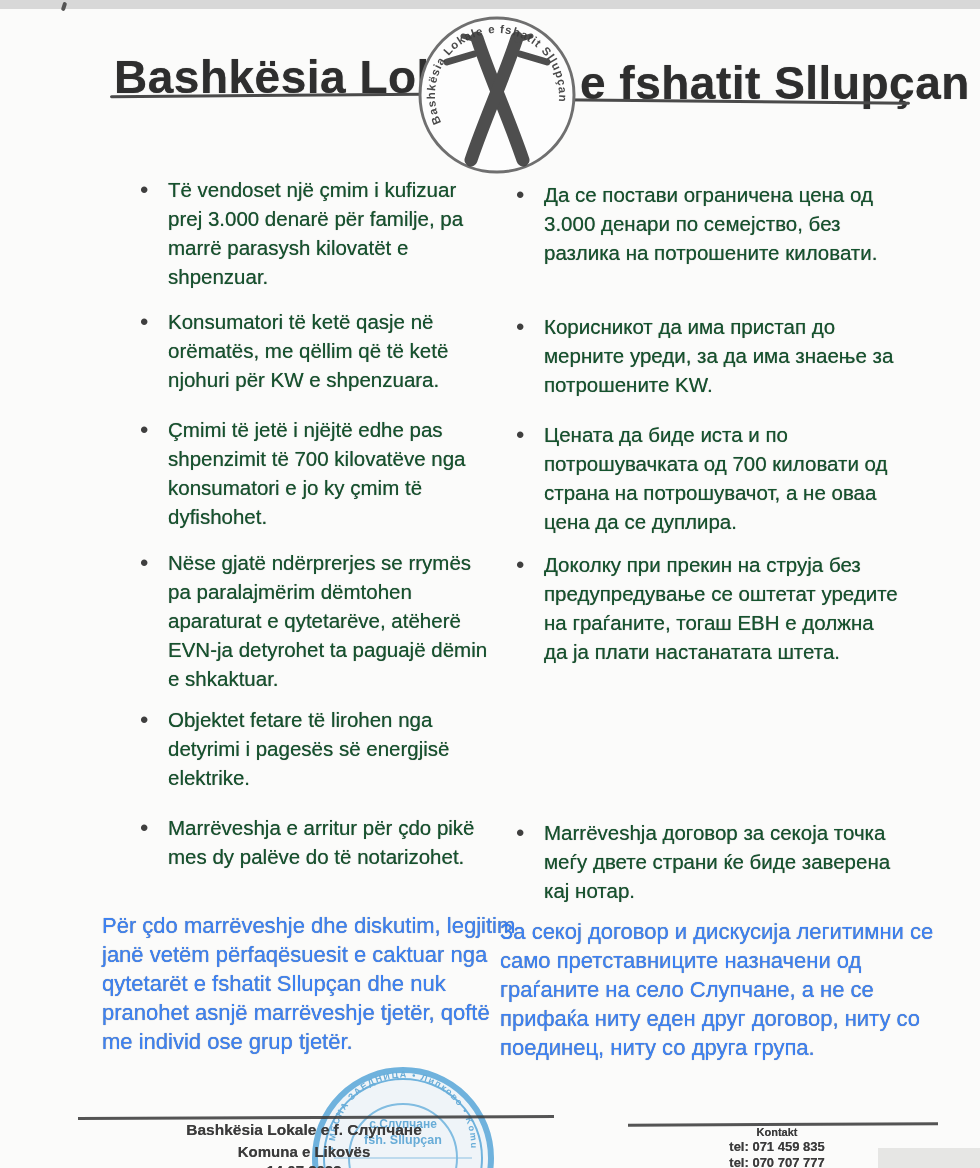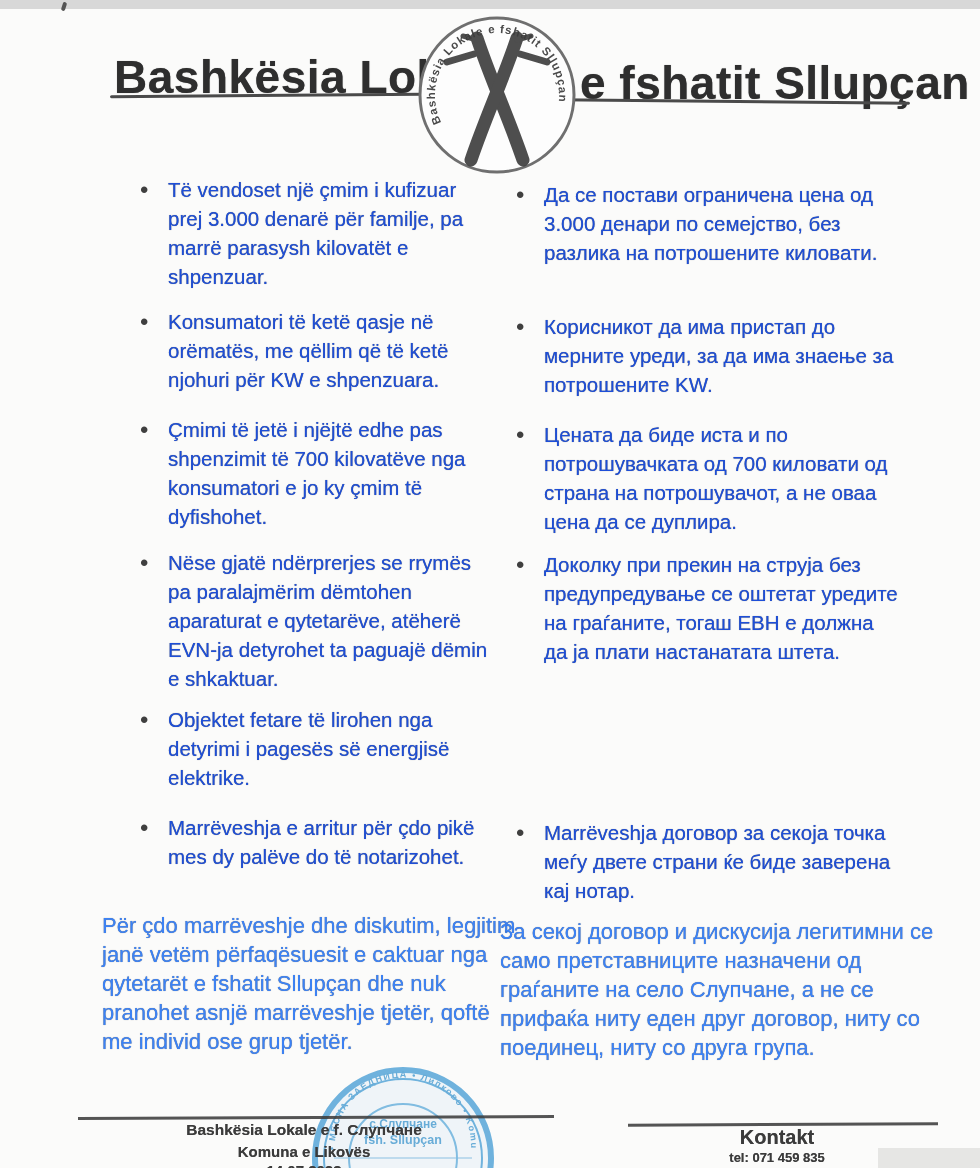--- a/index.html
+++ b/index.html
@@ -16,39 +16,39 @@
   .rule{position:absolute;height:3px;background:#4a4a4a;border-radius:2px;}
   .rule-left{left:110px;top:94px;width:314px;transform:rotate(-.5deg);}
   .rule-right{left:556px;top:100px;width:354px;transform:rotate(.6deg);}
   .logo{position:absolute;left:407px;top:8px;}
   
   .bi{position:absolute;display:flex;}
   .col-l{left:140px;width:352px;}
   .col-r{left:516px;width:382px;justify-content:center;}
   .dot{flex:0 0 28px;}
   .dot::before{content:"•";font-size:24px;line-height:29px;color:#3f3f3f;}
-  .bt{font-size:20.5px;line-height:29px;color:#1d4ed8;
+  .bt{font-size:20.5px;line-height:29px;color:#14532d;
       text-shadow:0 0 .7px rgba(60,60,60,.8);}
   
   .closing{position:absolute;font-size:22px;line-height:29px;color:#3b82f6;
            text-shadow:0 0 .7px rgba(60,60,60,.8);}
   .cl-l{left:102px;top:911px;width:420px;}
   .cl-r{left:500px;top:917px;width:436px;}
   
   .sig{position:absolute;height:2.5px;background:#3c3c3c;opacity:.88;z-index:5;}
   .sig-left{left:78px;top:1116px;width:476px;transform:rotate(-.25deg);}
   .sig-right{left:628px;top:1123px;width:310px;transform:rotate(-.3deg);}
   .fblock{position:absolute;text-align:center;color:#3b3b3b;font-weight:bold;
           text-shadow:0 0 .5px rgba(50,50,50,.7);z-index:6;}
   .fb-left{left:120px;top:1121px;width:368px;}
   .fb-left .l1{font-size:15.5px;}
   .fb-left .l2{font-size:15px;margin-top:4px;}
   .fb-left .l3{font-size:15px;margin-top:2px;}
   .fb-right{left:612px;top:1126px;width:330px;}
-  .fb-right .l1{font-size:20px;}
+  .fb-right .l1{font-size:11px;}
   .fb-right .l2,.fb-right .l3{font-size:13px;margin-top:1px;}
   .stamp{position:absolute;left:300px;top:1062px;z-index:4;}
   .artifact{position:absolute;left:878px;top:1148px;width:102px;height:20px;background:#e6e6e4;}
 </style>
 </head>
 <body>
 
 <div class="page">
   <div class="topstrip"></div>
   <div class="speck"></div>

